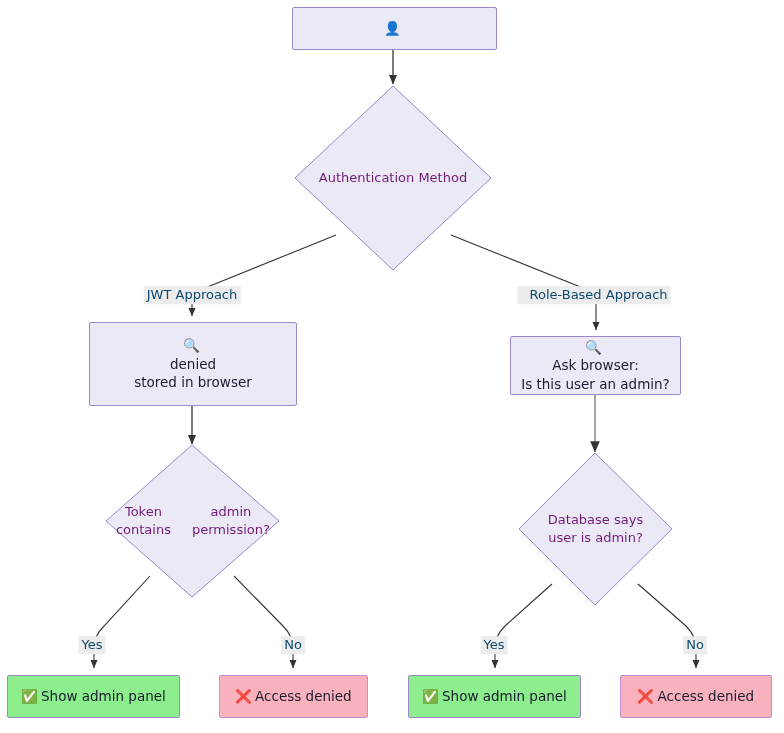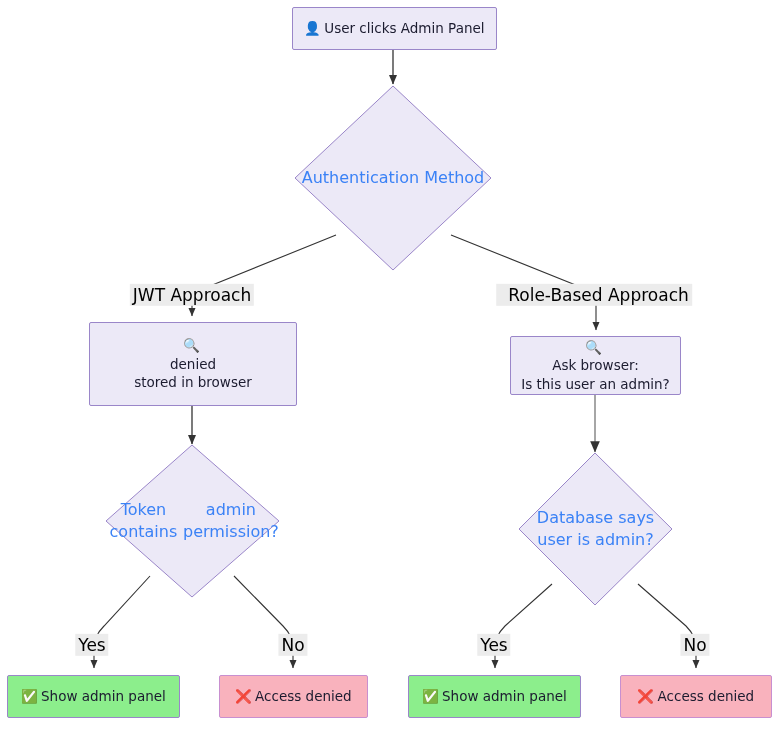--- a/index.html
+++ b/index.html
@@ -62,29 +62,29 @@
   }
   .diamond-label {
     position: absolute;
     left: 0; top: 0;
     width: 100%;
     height: 100%;
     display: flex;
     align-items: center;
     justify-content: center;
     text-align: center;
-    font-size: 16px;
+    font-size: 13px;
     line-height: 1.38;
-    color: #3b82f6;
+    color: #701a75;
   }
   .edge-label {
     position: absolute;
     background: #ececec;
-    color: #000000;
-    font-size: 17px;
+    color: #0c4a6e;
+    font-size: 13px;
     padding: 1px 3px;
     white-space: nowrap;
     transform: translate(-50%, -50%);
     line-height: 1.2;
   }
   .ico {
     display: inline-block;
     vertical-align: -2px;
     margin-right: 3px;
   }
@@ -116,21 +116,20 @@
 
     <path d="M234,576 L283,626 Q293,636 293,648 L293,668" stroke="#333333" stroke-width="1.1" fill="none" marker-end="url(#arrow)"></path>
 
     <path d="M552,584 L505,626 Q495,636 495,648 L495,668" stroke="#333333" stroke-width="1.1" fill="none" marker-end="url(#arrow)"></path>
 
     <path d="M638,584 L686,626 Q696,636 696,648 L696,668" stroke="#333333" stroke-width="1.1" fill="none" marker-end="url(#arrow)"></path>
   </svg>
 
   <div class="node node-rect" style="left:292px; top:7px; width:205px; height:43px;">
     <span class="ico">👤</span>
-    <span>User clicks Admin Panel</span>
   </div>
 
   <div class="diamond-wrap" style="left:294px; top:85px; width:198px; height:186px;">
     <svg width="198" height="186">
       <polygon points="99,1 197,93 99,185 1,93" fill="#ece9f7" stroke="#9a86c9" stroke-width="1"></polygon>
     </svg>
     <div class="diamond-label">Authentication Method</div>
   </div>
 
   <div class="node node-rect nlines" style="left:89px; top:322px; width:208px; height:84px; flex-direction:column;">

